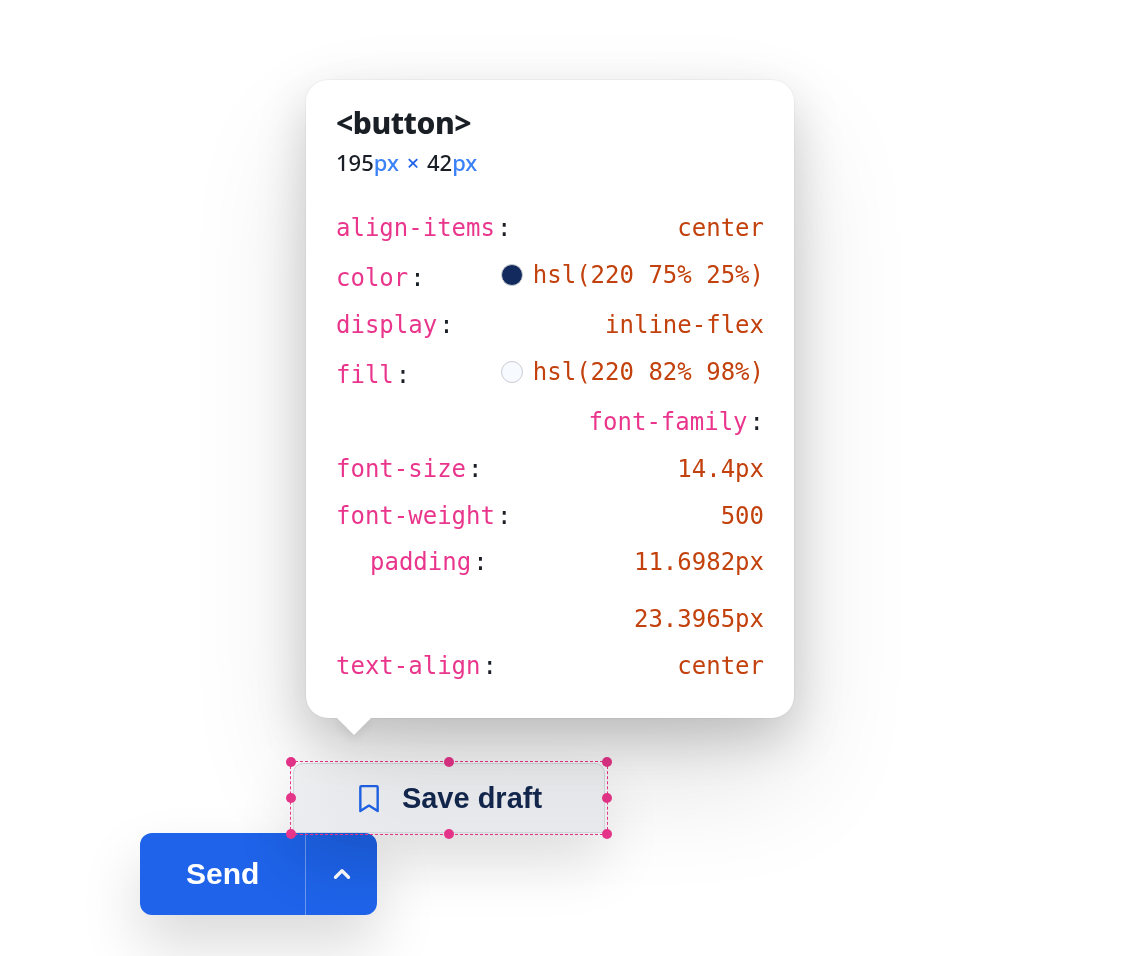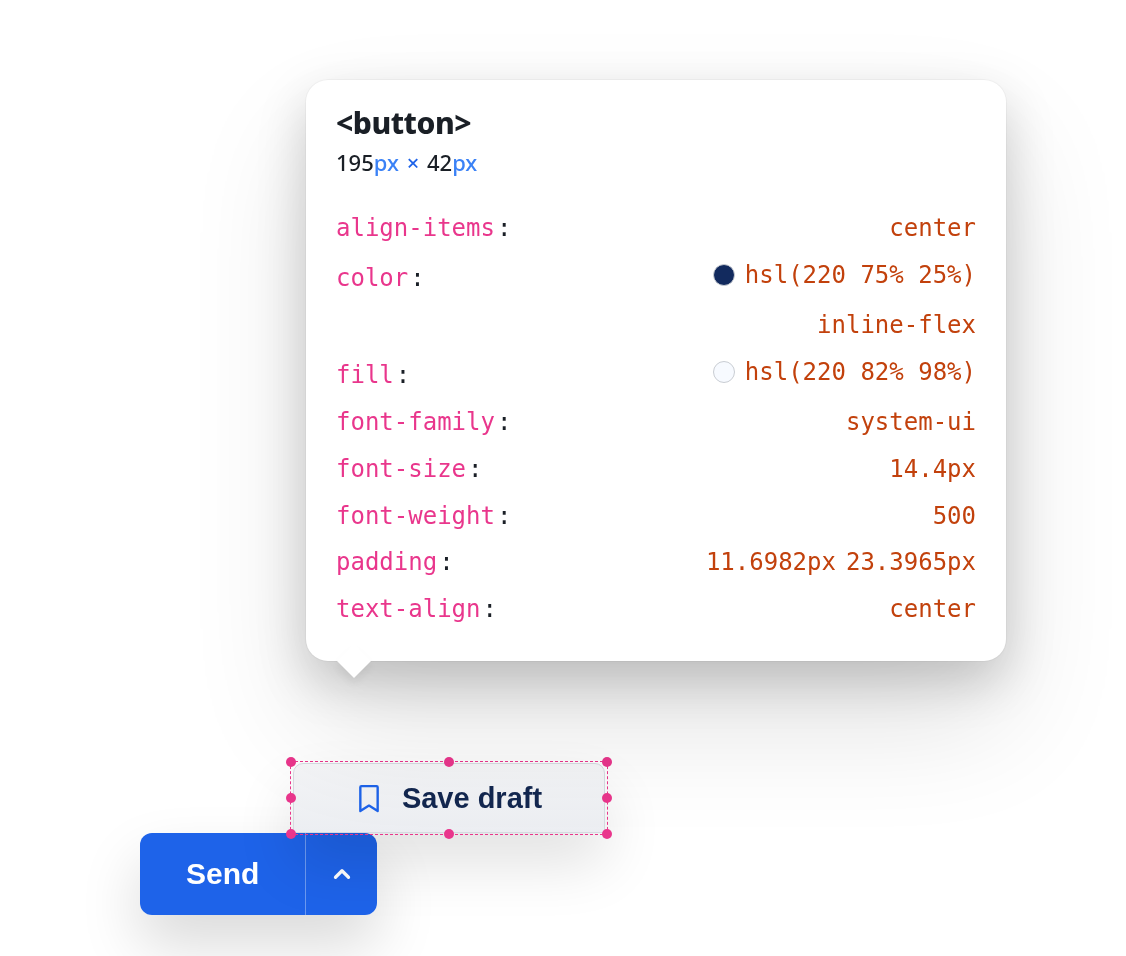--- a/index.html
+++ b/index.html
@@ -16,21 +16,21 @@
     position: relative;
     width: 1126px;
     height: 956px;
   }
 
   
   .inspector {
     position: absolute;
     left: 306px;
     top: 80px;
-    width: 700px;
+    width: 488px;
     background: #ffffff;
     border-radius: 22px;
     box-shadow:
       0 0 0 1px rgba(0,0,0,0.03),
       0 20px 50px rgba(0,0,0,0.18),
       0 60px 120px rgba(0,0,0,0.12);
     padding: 22px 30px 28px 30px;
   }
   .inspector::after {
     content: "";
@@ -83,22 +83,22 @@
     white-space: pre;
   }
   .swatch {
     width: 22px;
     height: 22px;
     border-radius: 50%;
     border: 1px solid #c9cdd3;
     display: inline-block;
     flex: 0 0 auto;
   }
-  .prop.multiline { align-items: flex-start; }
-  .prop.multiline .v { flex-direction: row; align-items: flex-end; }
+  .prop.multiline { align-items: flex-start; margin-left: 34px; }
+  .prop.multiline .v { flex-direction: column; align-items: flex-end; }
 
   
   .selected-button {
     position: absolute;
     left: 293px;
     top: 763px;
     width: 312px;
     height: 70px;
     background: linear-gradient(#f4f5f7, #eceef2);
     border: 1px solid #d6dae1;
@@ -214,29 +214,29 @@
     <div class="props" id="props">
         <div class="prop">
           <span class="k">align-items</span>
           <span class="v"><span>center</span></span>
         </div>
         <div class="prop">
           <span class="k">color</span>
           <span class="v"><span class="swatch" style="background: rgb(18, 42, 94);"></span><span>hsl(220 75% 25%)</span></span>
         </div>
         <div class="prop">
+          <span class="k">display</span>
           <span class="v"><span>inline-flex</span></span>
         </div>
         <div class="prop">
           <span class="k">fill</span>
           <span class="v"><span class="swatch" style="background: rgb(247, 250, 255);"></span><span>hsl(220 82% 98%)</span></span>
         </div>
         <div class="prop">
           <span class="k">font-family</span>
-          <span class="v"><span>system-ui</span></span>
         </div>
         <div class="prop">
           <span class="k">font-size</span>
           <span class="v"><span>14.4px</span></span>
         </div>
         <div class="prop">
           <span class="k">font-weight</span>
           <span class="v"><span>500</span></span>
         </div>
         <div class="prop multiline">

